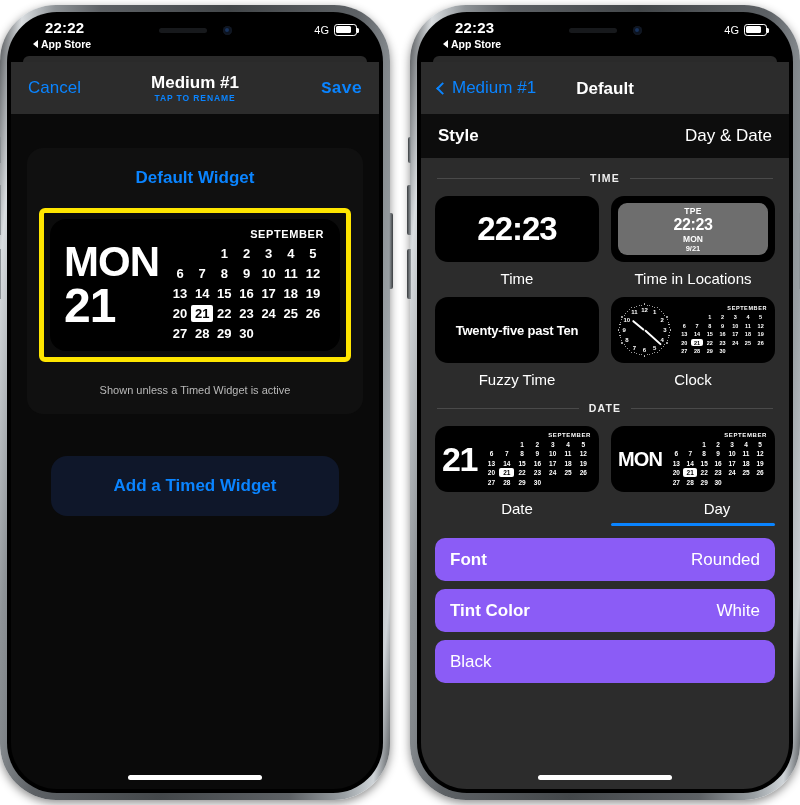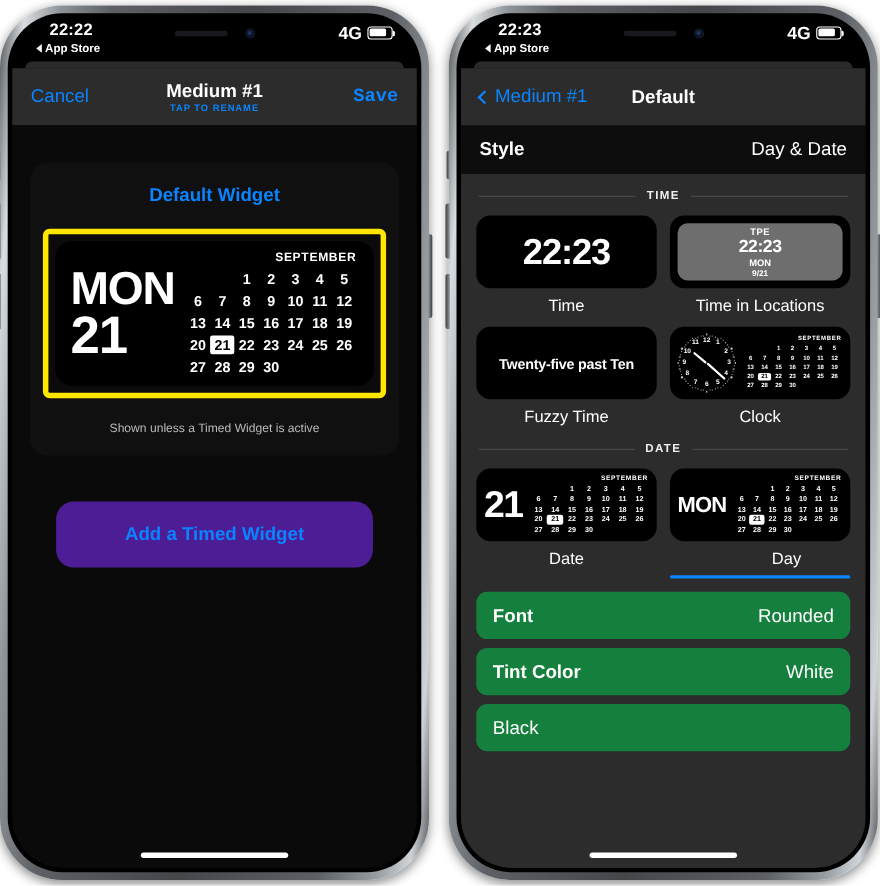--- a/index.html
+++ b/index.html
@@ -2,21 +2,21 @@
 <html><head>
 <meta charset="utf-8">
 <style>
   * { box-sizing: border-box; margin: 0; padding: 0; }
   html, body {
     width: 800px; height: 805px;
     background: #ffffff;
     font-family: "Liberation Sans", sans-serif;
     overflow: hidden;
   }
-  .stage { position: relative; width: 800px; height: 805px; display: flex; gap: 18px; justify-content: flex-start; align-items: center; }
+  .stage { position: relative; width: 800px; height: 805px; display: flex; gap: 18px; justify-content: space-between; align-items: center; }
 
   
   .phone {
     position: relative;
     width: 390px; height: 795px;
     border-radius: 56px;
     background: linear-gradient(95deg,#4a4d50 0%, #d9dde0 5%, #8e9397 12%, #5d6165 22%, #43474a 50%, #5d6165 78%, #9aa0a4 90%, #cfd4d8 96%, #4a4d50 100%);
     padding: 7px;
     box-shadow: 0 3px 10px rgba(0,0,0,.45);
   }
@@ -57,21 +57,21 @@
     position: relative; height: 46px; color: #fff; z-index: 30;
     padding: 3px 22px 0 22px;
   }
   .sb-time { position: absolute; left: 34px; top: 3px; font-size: 15px; font-weight: bold; letter-spacing: .2px; }
   .sb-back { position: absolute; left: 22px; top: 22px; font-size: 10.5px; font-weight: bold; display: flex; align-items: center; gap: 3px; }
   .sb-tri { width: 0; height: 0; border-top: 4px solid transparent; border-bottom: 4px solid transparent; border-right: 5px solid #fff; }
   .sb-right { position: absolute; right: 22px; top: 8px; display: flex; align-items: flex-end; gap: 5px; }
   .bars { display: flex; align-items: flex-end; gap: 1.5px; height: 11px; }
   .bars i { width: 2.7px; background: #fff; border-radius: .5px; display:block; }
   .bars i:nth-child(1){height:4px}.bars i:nth-child(2){height:6px}.bars i:nth-child(3){height:8.5px}.bars i:nth-child(4){height:11px}
-  .sb-net { font-size: 16px; font-weight: bold; line-height: 11px; margin-left: 36px; }
+  .sb-net { font-size: 11px; font-weight: normal; line-height: 11px; margin-left: 36px; }
   .batt { width: 23px; height: 11.5px; border: 1.3px solid #fff; border-radius: 3.2px; padding: 1.2px; position: relative; }
   .batt::after { content:""; position:absolute; right:-3.2px; top:3px; width:1.8px; height:4.5px; background:#fff; border-radius:0 1.5px 1.5px 0;}
   .batt i { display:block; height:100%; width:78%; background:#fff; border-radius:1.5px; }
 
   
   .app { position: absolute; left: 0; right: 0; top: 40px; bottom: 0; display: flex; flex-direction: column; }
   .sheet-peek { height: 6px; margin: 0 12px; background: #2a2a2a; border-radius: 12px 12px 0 0; }
 
   .navbar {
     background: #2c2c2c; height: 52px;
@@ -91,21 +91,21 @@
   
   .lp-pad { padding: 34px 16px 0 16px; }
   .card {
     background: #101010; border-radius: 16px; padding: 20px 12px 18px 12px;
   }
   .card-title { color: #0a84ff; font-size: 17px; font-weight: bold; text-align: center; }
   .hl-wrap { margin: 20px 0 0 0; border: 5px solid #ffe600; border-radius: 6px; padding: 6px; background: #0b0b0b; }
   .card-foot { color: #b9b9b9; font-size: 11px; text-align: center; margin-top: 22px; }
 
   .timed-card {
-    margin: 42px 24px 0 24px; background: #4c1d95; border-radius: 16px;
+    margin: 42px 24px 0 24px; background: #0f172a; border-radius: 16px;
     padding: 20px 18px 20px 18px; text-align: center;
   }
   .timed-title { color: #0a84ff; font-size: 17px; font-weight: bold; }
   .timed-sub { color: #bdbdbd; font-size: 11.5px; line-height: 16px; margin-top: 12px; }
 
   
   .widget {
     background: #000; border-radius: 16px;
     display: flex; align-items: center; padding: 10px 14px 10px 10px; gap: 10px;
   }
@@ -195,21 +195,21 @@
   .tile.datew .dnum { font-size: 34px; letter-spacing: -1.5px; }
   .tile.datew .dday { font-size: 20px; letter-spacing: -.8px; }
   .tile.datew .w-right { flex: 1; }
   .tile.datew .w-month { font-size: 6px; margin-bottom: 2px; }
   .tile.datew .cal span { font-size: 6.5px; height: 8.5px; }
   .tile.datew .cal { row-gap: 1px; }
 
   
   .settings { margin-top: 12px; }
   .srow {
-    background: #15803d; border-radius: 10px; height: 43px; margin-bottom: 8px;
+    background: #8b5cf6; border-radius: 10px; height: 43px; margin-bottom: 8px;
     display: flex; align-items: center; justify-content: space-between; padding: 0 15px;
   }
   .srow-lbl { color: #fff; font-size: 17px; font-weight: bold; }
   .srow-val { color: #fff; font-size: 17px; }
 
   
   .home-ind {
     position: absolute; bottom: 9px; left: 50%; transform: translateX(-50%);
     width: 134px; height: 5px; border-radius: 3px; background: #fff; z-index: 45;
   }

